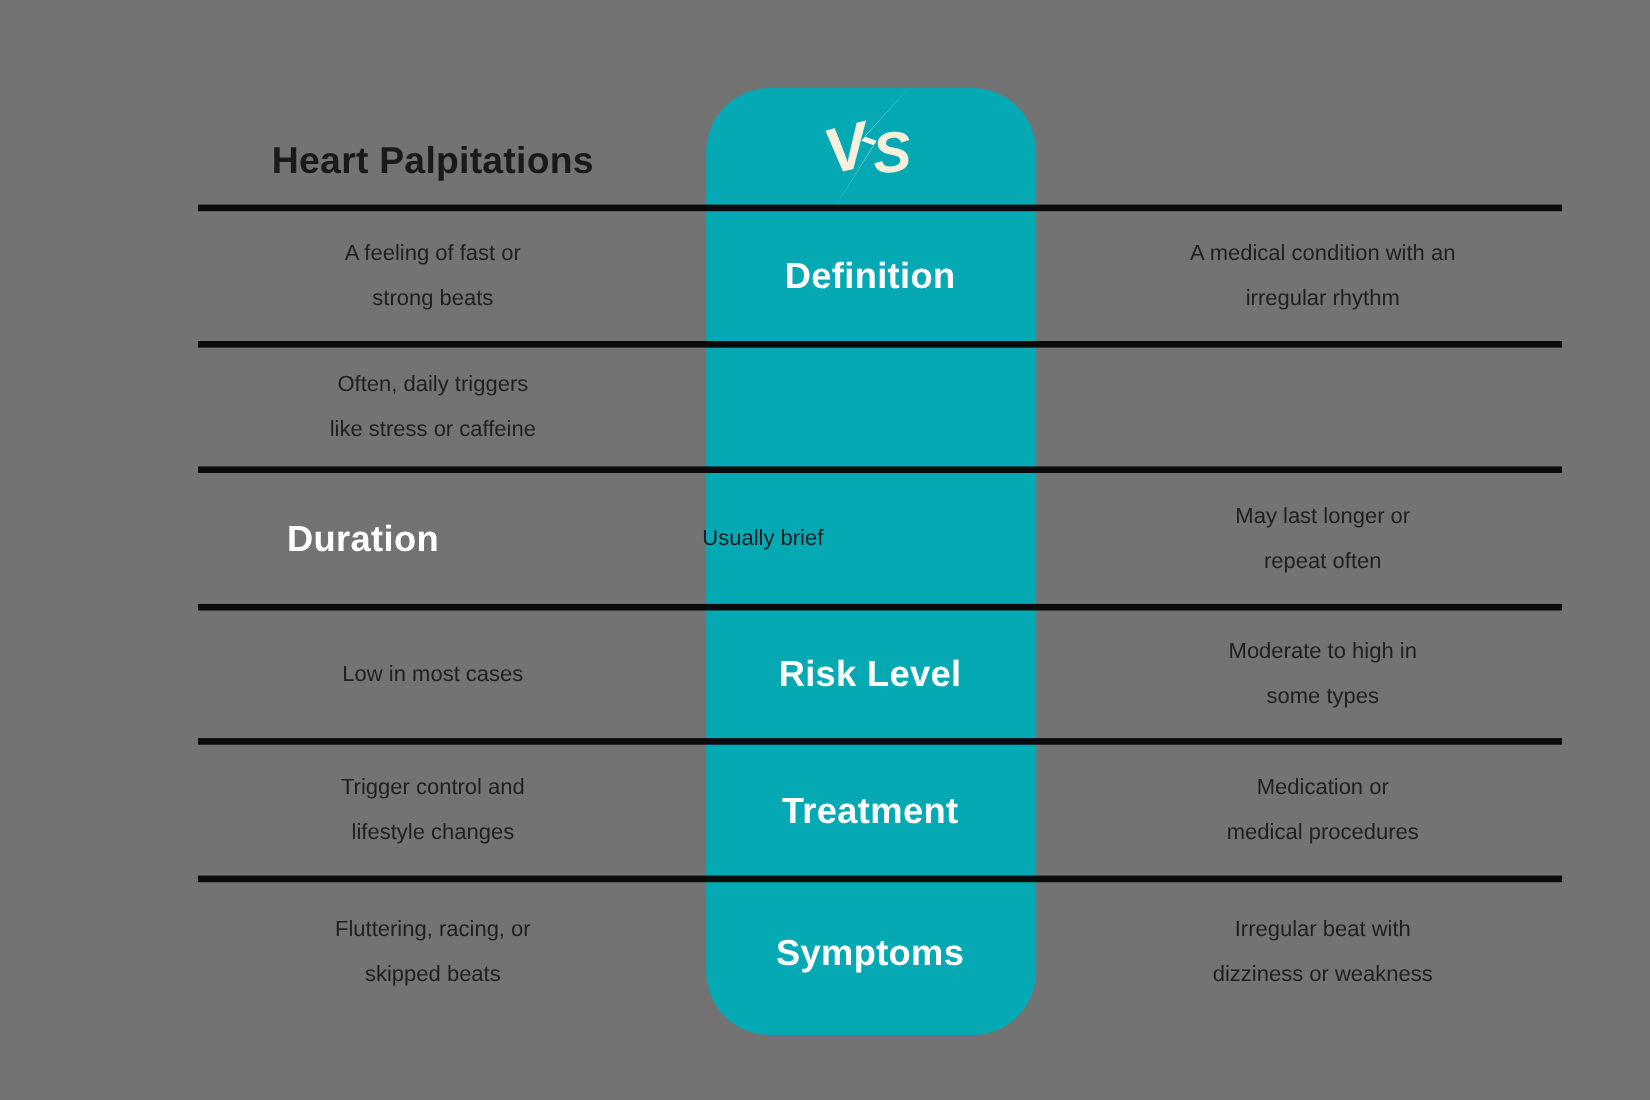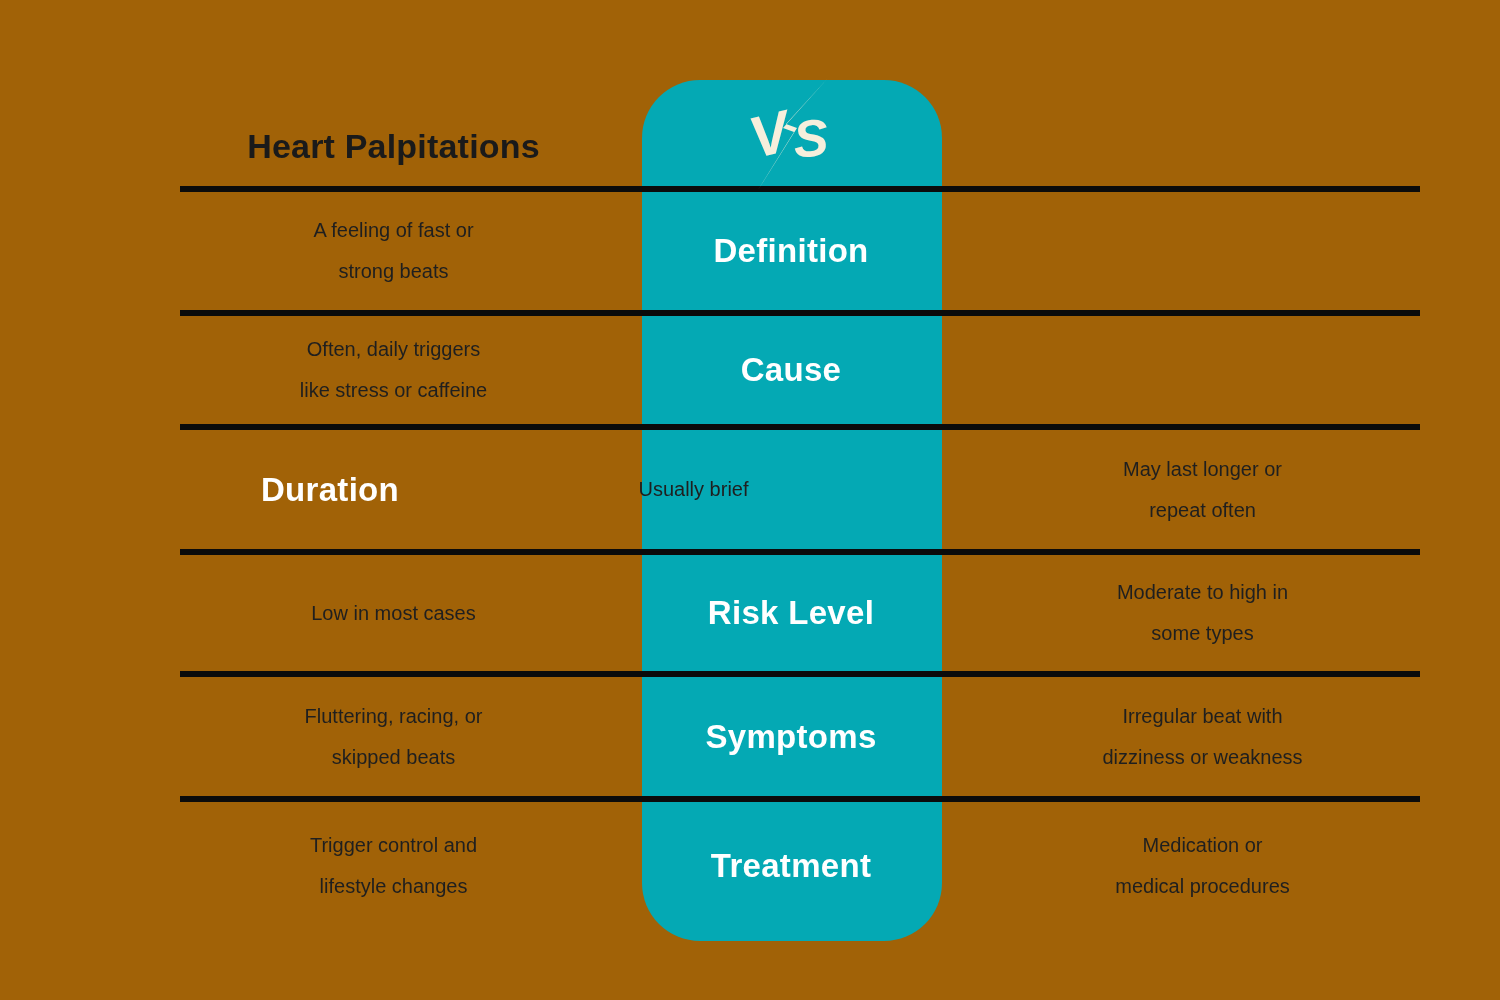--- a/index.html
+++ b/index.html
@@ -5,21 +5,21 @@
   html, body {
     margin: 0;
     padding: 0;
     background: #ffffff;
     font-family: "Liberation Sans", sans-serif;
   }
   .canvas {
     position: relative;
     width: 1500px;
     height: 1000px;
-    background: #a16207;
+    background: #737373;
     overflow: hidden;
   }
   
   .pill {
     position: absolute;
     left: 642px;
     top: 80px;
     width: 300px;
     height: 861px;
     background: var(--accent-teal, #04a9b4);
@@ -96,56 +96,57 @@
 
     <div class="row header-row">
       <div class="cell left header-cell">Heart Palpitations</div>
       <div class="cell mid"></div>
     </div>
 
     <div class="row body-row">
       <div class="cell left body-cell">A feeling of fast or
 strong beats</div>
       <div class="cell mid category-cell">Definition</div>
+      <div class="cell right body-cell">A medical condition with an
+irregular rhythm</div>
     </div>
 
     <div class="row body-row">
       <div class="cell left body-cell">Often, daily triggers
 like stress or caffeine</div>
-      <div class="cell mid category-cell">Cause</div>
     </div>
 
     <div class="row body-row">
       <div class="cell mid category-cell">Duration</div>
       <div class="cell left body-cell">Usually brief</div>
       <div class="cell right body-cell">May last longer or
 repeat often</div>
     </div>
 
     <div class="row body-row">
       <div class="cell left body-cell">Low in most cases</div>
       <div class="cell mid category-cell">Risk Level</div>
       <div class="cell right body-cell">Moderate to high in
 some types</div>
     </div>
 
     <div class="row body-row">
+      <div class="cell left body-cell">Trigger control and
+lifestyle changes</div>
+      <div class="cell mid category-cell">Treatment</div>
+      <div class="cell right body-cell">Medication or
+medical procedures</div>
+    </div>
+
+    <div class="row body-row">
       <div class="cell left body-cell">Fluttering, racing, or
 skipped beats</div>
       <div class="cell mid category-cell">Symptoms</div>
       <div class="cell right body-cell">Irregular beat with
 dizziness or weakness</div>
-    </div>
-
-    <div class="row body-row">
-      <div class="cell left body-cell">Trigger control and
-lifestyle changes</div>
-      <div class="cell mid category-cell">Treatment</div>
-      <div class="cell right body-cell">Medication or
-medical procedures</div>
     </div>
 
   </div>
 
   <svg class="vs-badge" viewBox="0 0 120 114">
     <g>
       <text x="18" y="76" font-size="58" font-weight="bold" font-style="italic" font-family="Liberation Sans, sans-serif" fill="#f6efdc" transform="rotate(-14 40 52)">V</text>
       <text x="62" y="78" font-size="52" font-weight="bold" font-style="italic" font-family="Liberation Sans, sans-serif" fill="#f6efdc" transform="rotate(-5 84 56)">S</text>
     </g>
     <polygon points="97,0 52,50 63,54 27,112 66,50 55,46" fill="#f6efdc"></polygon>

